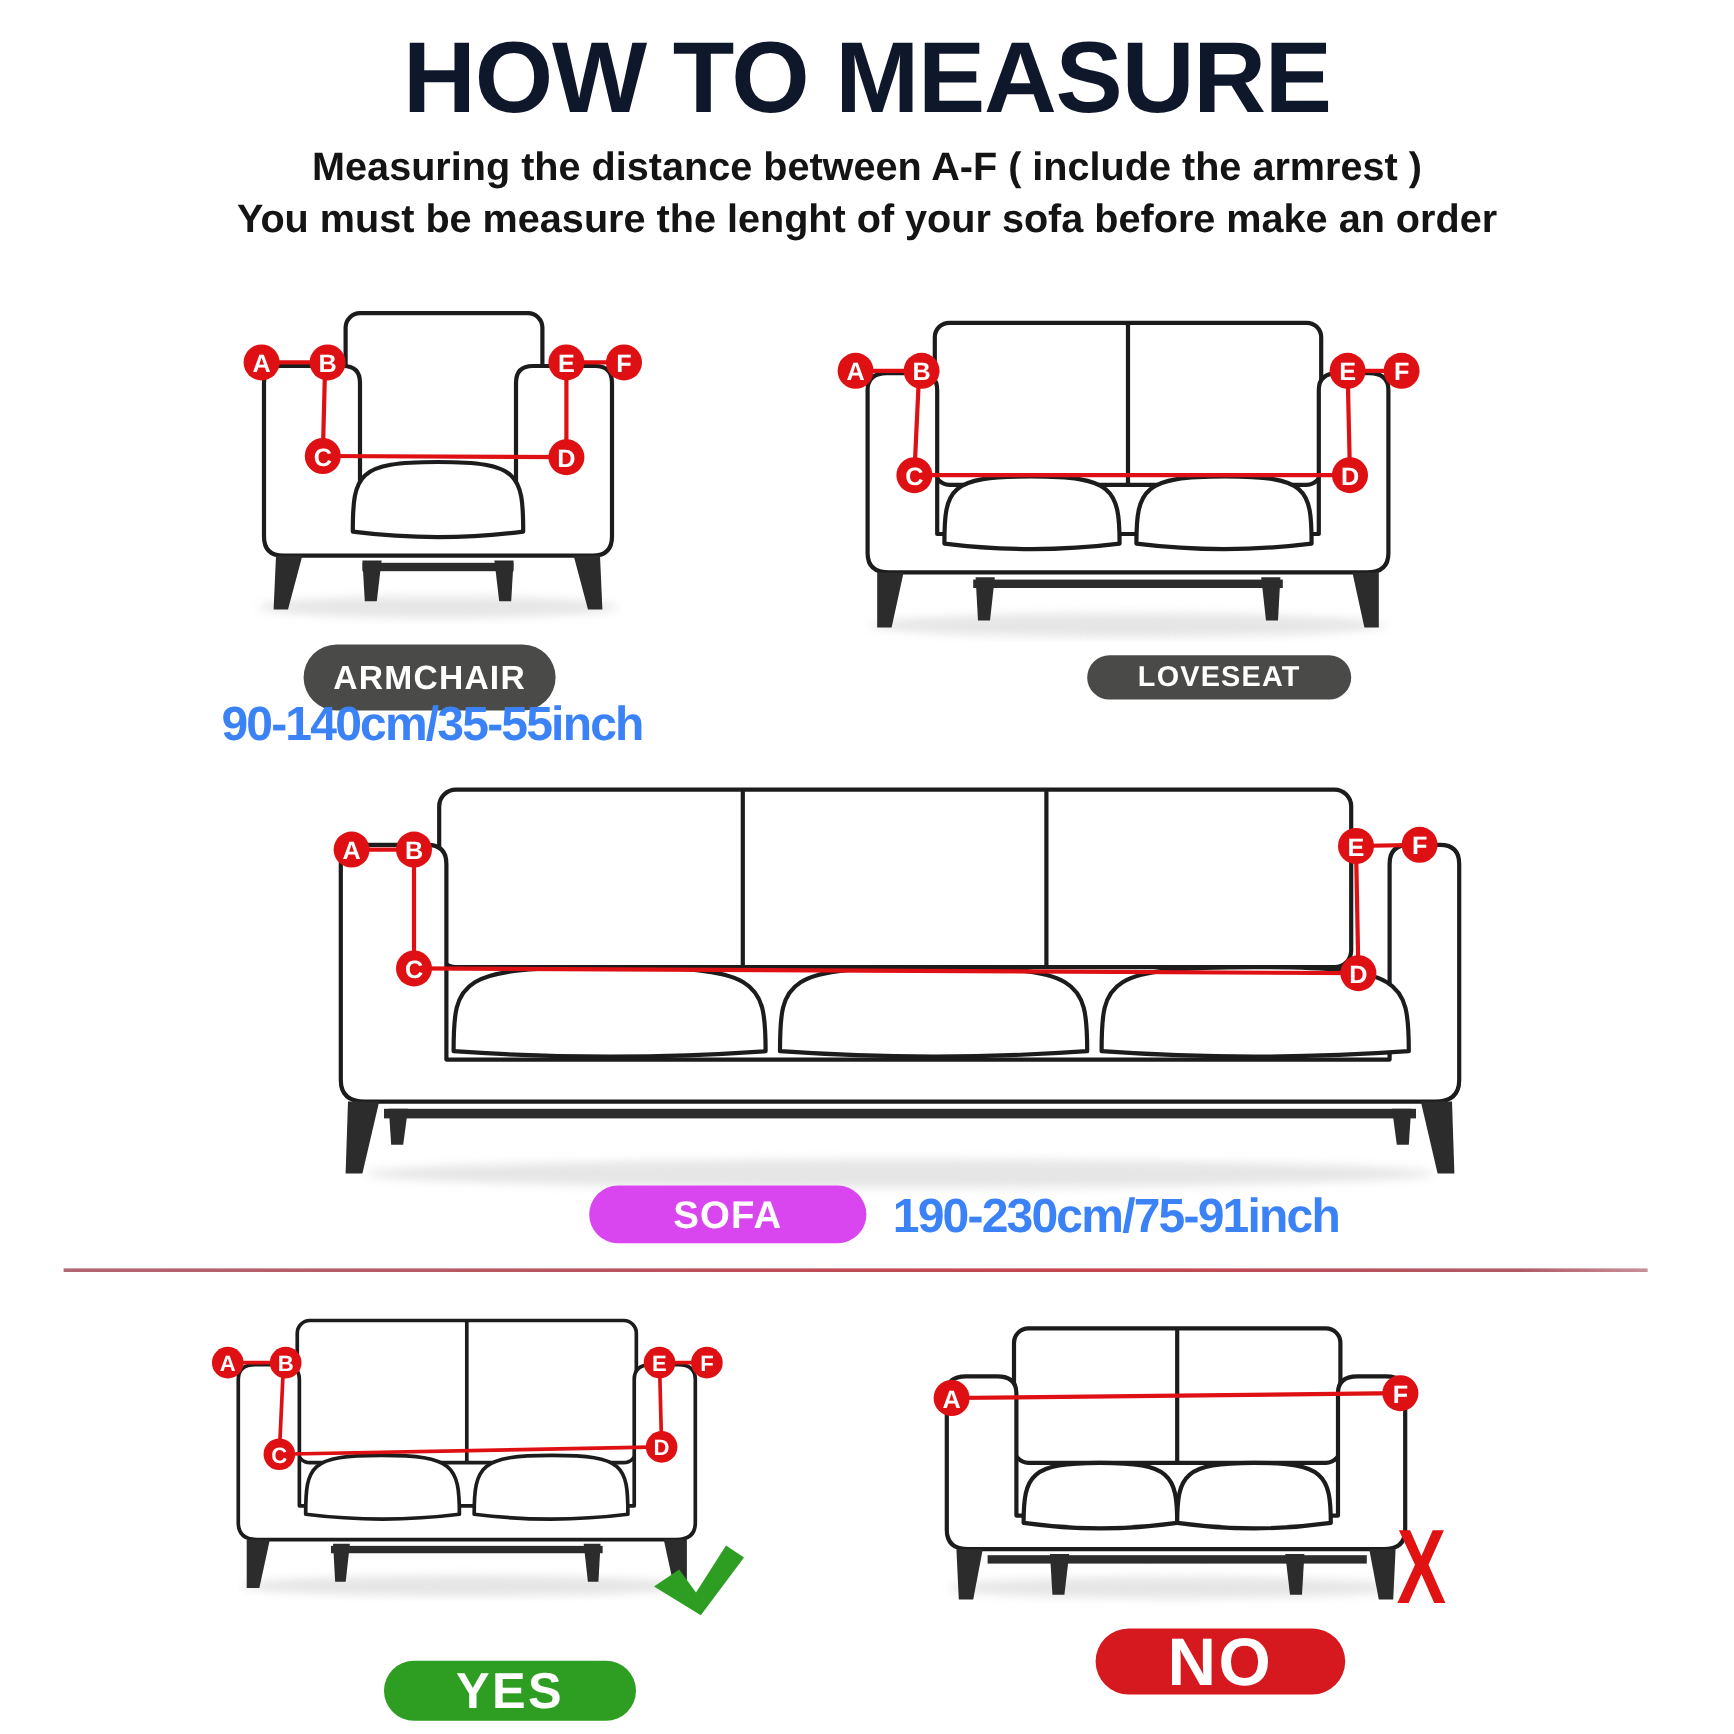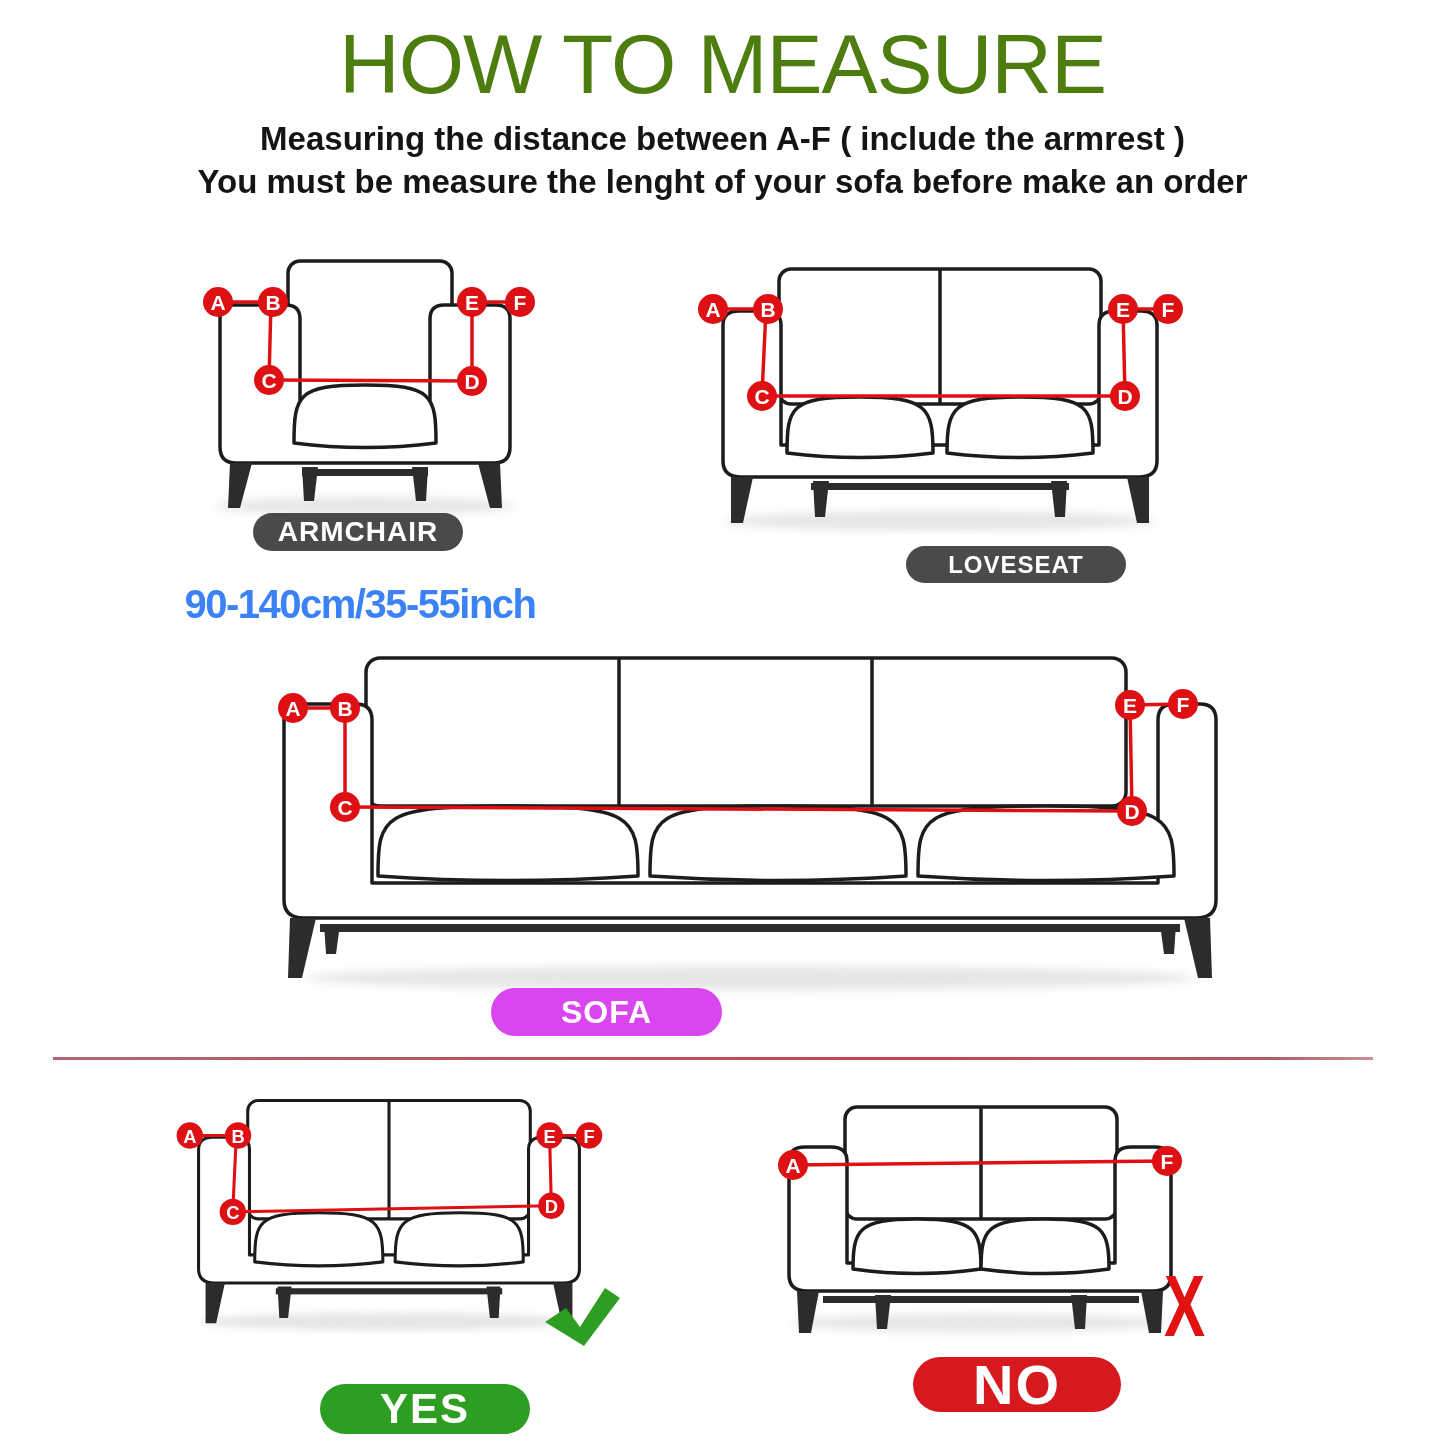--- a/index.html
+++ b/index.html
@@ -1,21 +1,21 @@
 <!DOCTYPE html>
 <html><head>
 <meta charset="utf-8">
 <style>
   html,body{margin:0;padding:0;background:#fff;}
   .page{position:relative;width:1445px;height:1445px;background:#ffffff;overflow:hidden;
         font-family:"Liberation Sans","DejaVu Sans",sans-serif;}
   .abs{position:absolute;}
 
   .title{left:0;top:16px;width:100%;text-align:center;
-         font-size:84px;font-weight:400;letter-spacing:-1px;color:#4d7c0f;}
+         font-size:84px;font-weight:700;letter-spacing:-1px;color:#0f172a;}
   .subtitle{left:0;top:118px;width:100%;text-align:center;
             font-size:33px;font-weight:700;color:#141414;line-height:1.30;}
 
   .pill{border-radius:999px;display:flex;align-items:center;justify-content:center;
         color:#ffffff;font-weight:700;}
   .pill.gray{background:#4a4a48;}
   .pill.darkgray{background:#d946ef;}
   .pill.green{background:#2e9e23;}
   .pill.red{background:#d6191f;}
 
@@ -82,21 +82,21 @@
       </g>
     <g>
         <circle class="mk" cx="282" cy="57" r="15"></circle>
         <text class="mkt" x="282" y="65">E</text>
       </g>
     <g>
         <circle class="mk" cx="330" cy="57" r="15"></circle>
         <text class="mkt" x="330" y="65">F</text>
       </g>
   </svg>
-  <div class="abs pill gray" style="left:253px;top:513px;width:210px;height:38px;font-size:28px;letter-spacing:1px;">ARMCHAIR</div>
+  <div class="abs pill gray" style="left:253px;top:537px;width:210px;height:55px;font-size:28px;letter-spacing:1px;">ARMCHAIR</div>
   <div class="abs range center" style="left:160px;top:582px;width:400px;">90-140cm/35-55inch</div>
 
   <svg class="abs" style="left:695px;top:255px;" width="490" height="280" viewBox="0 0 490 280">
     <ellipse class="gshadow" cx="245" cy="266" rx="215" ry="10"></ellipse>
     <rect class="o" x="84" y="14" width="322" height="135" rx="12"></rect>
     <line class="sl" x1="245" y1="16" x2="245" y2="148"></line>
     <path class="o" d="M44,56 Q28,56 28,70 L28,206 Q28,222 46,222 L444,222 Q462,222 462,206 L462,70 Q462,56 446,56 L420,56 Q404,56 404,70 L404,190 L86,190 L86,70 Q86,56 70,56 L44,56 Z"></path>
     <path class="o" d="M92,198 C92,152 96,142 164,142 C232,142 238,152 238,198 C190,204 140,204 92,198 Z"></path>
     <path class="o" d="M252,198 C252,152 258,142 326,142 C394,142 398,152 398,198 C350,204 300,204 252,198 Z"></path>
     <polygon class="leg" points="36,222 58,222 48,268 36,268"></polygon>
@@ -178,20 +178,21 @@
     <g>
         <circle class="mk" cx="860" cy="57" r="15"></circle>
         <text class="mkt" x="860" y="65">E</text>
       </g>
     <g>
         <circle class="mk" cx="913" cy="56" r="15"></circle>
         <text class="mkt" x="913" y="64">F</text>
       </g>
   </svg>
   <div class="abs pill darkgray" style="left:491px;top:988px;width:231px;height:48px;font-size:32px;letter-spacing:1px;">SOFA</div>
+  <div class="abs range" style="left:744px;top:992px;">190-230cm/75-91inch</div>
 
   <div class="abs divider" style="left:53px;top:1057px;width:1320px;"></div>
 
   <svg class="abs" style="left:174px;top:1088px;" width="430" height="246" viewBox="0 0 490 280">
     <ellipse class="gshadow" cx="245" cy="266" rx="215" ry="10"></ellipse>
     <rect class="o" x="84" y="14" width="322" height="135" rx="12"></rect>
     <line class="sl" x1="245" y1="16" x2="245" y2="148"></line>
     <path class="o" d="M44,56 Q28,56 28,70 L28,206 Q28,222 46,222 L444,222 Q462,222 462,206 L462,70 Q462,56 446,56 L420,56 Q404,56 404,70 L404,190 L86,190 L86,70 Q86,56 70,56 L44,56 Z"></path>
     <path class="o" d="M92,198 C92,152 96,142 164,142 C232,142 238,152 238,198 C190,204 140,204 92,198 Z"></path>
     <path class="o" d="M252,198 C252,152 258,142 326,142 C394,142 398,152 398,198 C350,204 300,204 252,198 Z"></path>

